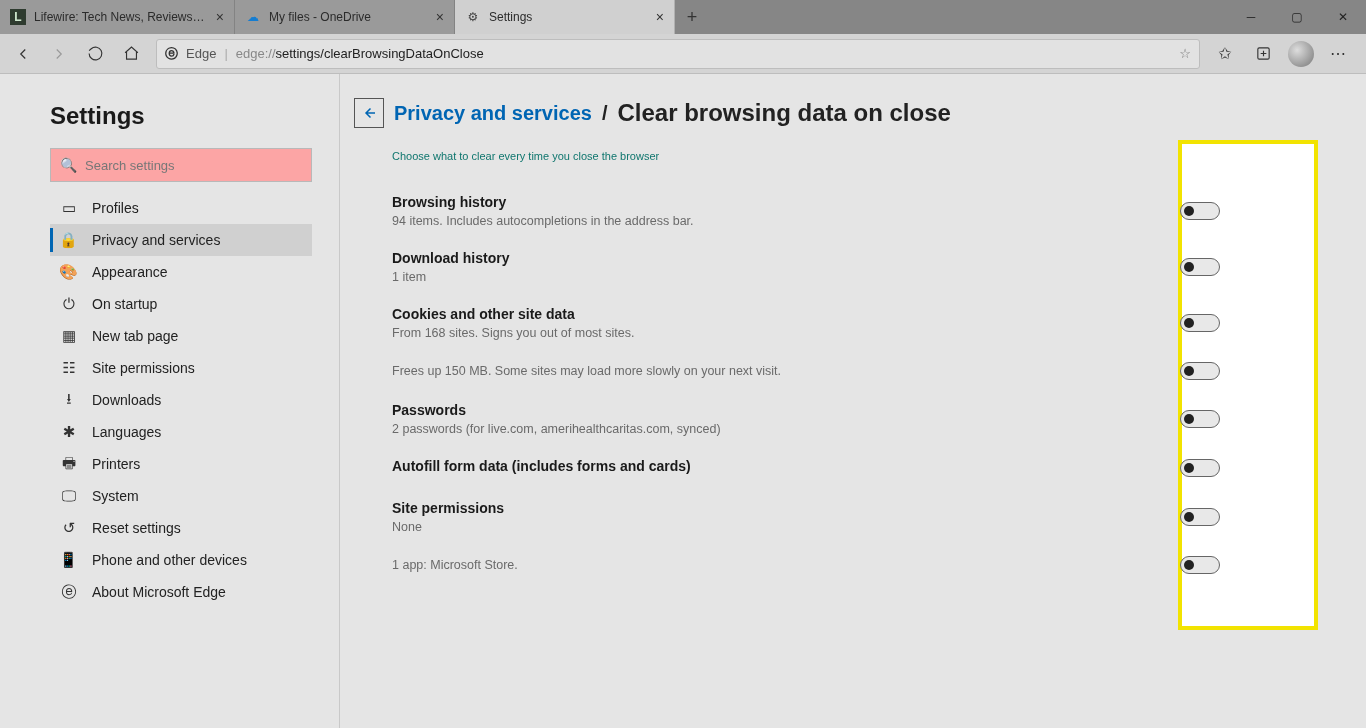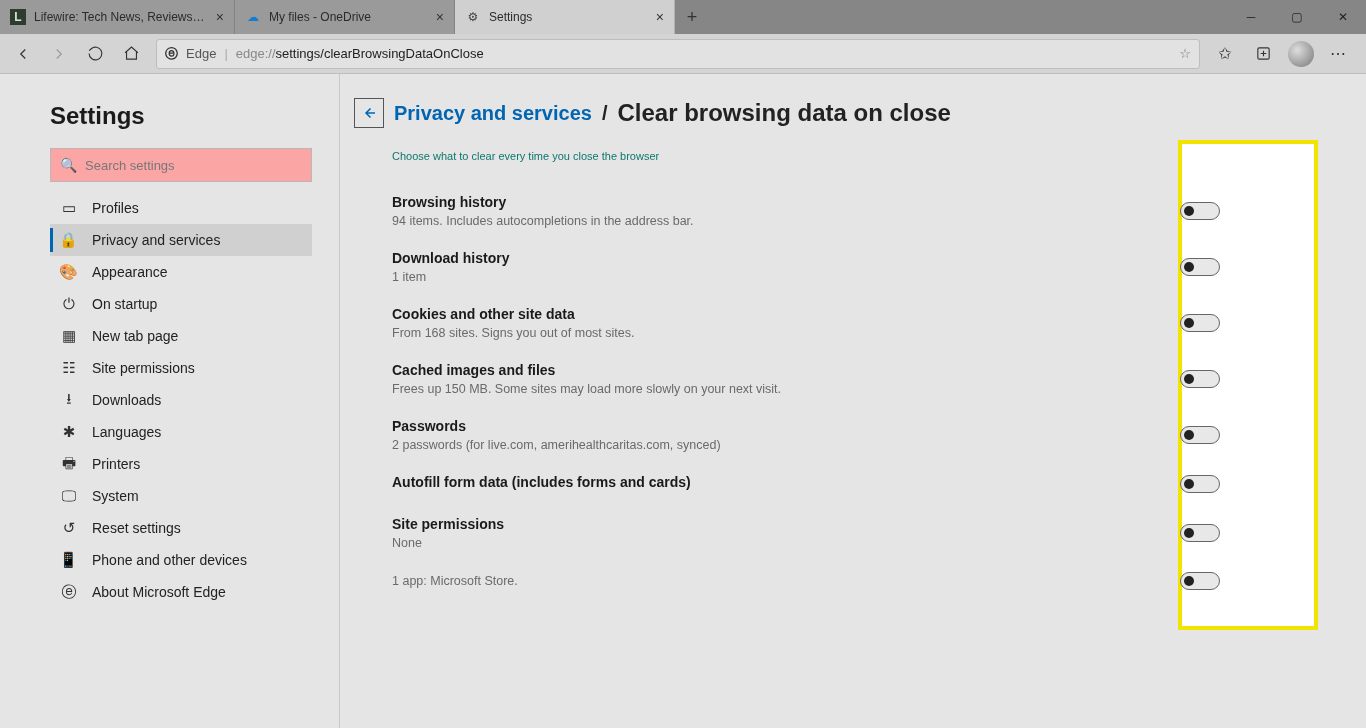--- a/index.html
+++ b/index.html
@@ -234,21 +234,20 @@
       </div>
       <div class="opt">
         <div class="opt-text">
             <div class="opt-title">Cookies and other site data</div>
             <div class="opt-desc">From 168 sites. Signs you out of most sites.</div>
           </div>
         <div class="toggle"></div>
       </div>
       <div class="opt">
         <div class="opt-text">
-            <div class="opt-title">Cached images and files</div>
             <div class="opt-desc">Frees up 150 MB. Some sites may load more slowly on your next visit.</div>
           </div>
         <div class="toggle"></div>
       </div>
       <div class="opt">
         <div class="opt-text">
             <div class="opt-title">Passwords</div>
             <div class="opt-desc">2 passwords (for live.com, amerihealthcaritas.com, synced)</div>
           </div>
         <div class="toggle"></div>

